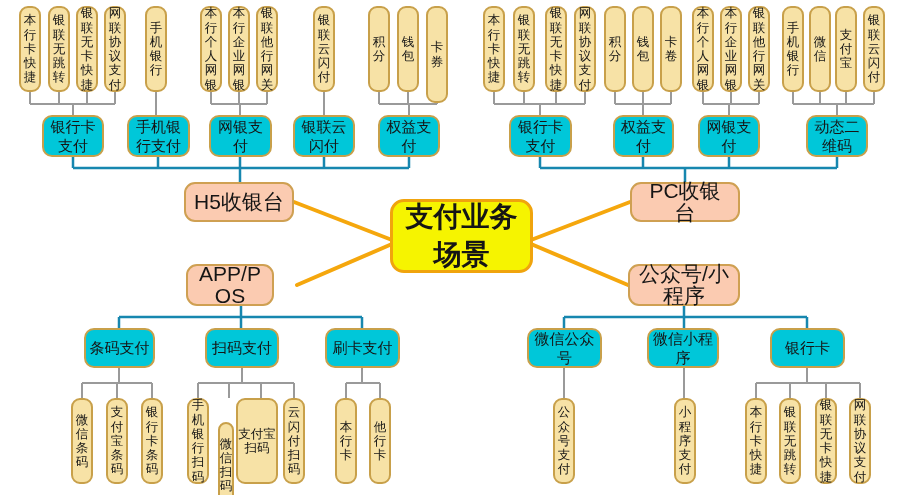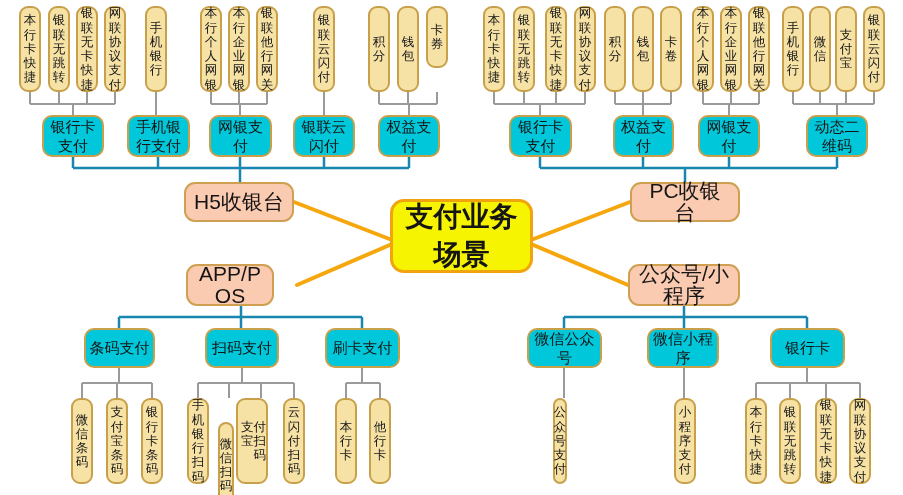--- a/index.html
+++ b/index.html
@@ -154,21 +154,21 @@
       <div class="node leaf" style="left: 145px; top: 6px; width: 22px; height: 86px;">手机银行</div>
       <div class="node sub" style="left: 209px; top: 115px; width: 63px; height: 42px;">网银支付</div>
       <div class="node leaf" style="left: 200px; top: 6px; width: 22px; height: 86px;">本行个人网银</div>
       <div class="node leaf" style="left: 228px; top: 6px; width: 22px; height: 86px;">本行企业网银</div>
       <div class="node leaf" style="left: 256px; top: 6px; width: 22px; height: 86px;">银联他行网关</div>
       <div class="node sub" style="left: 293px; top: 115px; width: 62px; height: 42px;">银联云闪付</div>
       <div class="node leaf" style="left: 313px; top: 6px; width: 22px; height: 86px;">银联云闪付</div>
       <div class="node sub" style="left: 378px; top: 115px; width: 62px; height: 42px;">权益支付</div>
       <div class="node leaf" style="left: 368px; top: 6px; width: 22px; height: 86px;">积分</div>
       <div class="node leaf" style="left: 397px; top: 6px; width: 22px; height: 86px;">钱包</div>
-      <div class="node leaf" style="left: 426px; top: 6px; width: 22px; height: 62px;">卡券</div>
+      <div class="node leaf" style="left: 426px; top: 6px; width: 22px; height: 97px;">卡券</div>
       <div class="node branch" style="left: 630px; top: 182px; width: 110px; height: 40px;">PC收银台</div>
       <div class="node sub" style="left: 509px; top: 115px; width: 63px; height: 42px;">银行卡支付</div>
       <div class="node leaf" style="left: 483px; top: 6px; width: 22px; height: 86px;">本行卡快捷</div>
       <div class="node leaf" style="left: 513px; top: 6px; width: 22px; height: 86px;">银联无跳转</div>
       <div class="node leaf" style="left: 545px; top: 6px; width: 22px; height: 86px;">银联无卡快捷</div>
       <div class="node leaf" style="left: 574px; top: 6px; width: 22px; height: 86px;">网联协议支付</div>
       <div class="node sub" style="left: 613px; top: 115px; width: 61px; height: 42px;">权益支付</div>
       <div class="node leaf" style="left: 604px; top: 6px; width: 22px; height: 86px;">积分</div>
       <div class="node leaf" style="left: 632px; top: 6px; width: 22px; height: 86px;">钱包</div>
       <div class="node leaf" style="left: 660px; top: 6px; width: 22px; height: 86px;">卡卷</div>
@@ -182,28 +182,28 @@
       <div class="node leaf" style="left: 835px; top: 6px; width: 22px; height: 86px;">支付宝</div>
       <div class="node leaf" style="left: 863px; top: 6px; width: 22px; height: 86px;">银联云闪付</div>
       <div class="node branch" style="left: 186px; top: 264px; width: 88px; height: 42px;">APP/POS</div>
       <div class="node sub" style="left: 84px; top: 328px; width: 71px; height: 40px;">条码支付</div>
       <div class="node leaf" style="left: 71px; top: 398px; width: 22px; height: 86px;">微信条码</div>
       <div class="node leaf" style="left: 106px; top: 398px; width: 22px; height: 86px;">支付宝条码</div>
       <div class="node leaf" style="left: 141px; top: 398px; width: 22px; height: 86px;">银行卡条码</div>
       <div class="node sub" style="left: 205px; top: 328px; width: 74px; height: 40px;">扫码支付</div>
       <div class="node leaf" style="left: 187px; top: 398px; width: 22px; height: 86px;">手机银行扫码</div>
       <div class="node leaf" style="left: 218px; top: 408px; width: 16px; height: 86px; margin-top: 14px;">微信扫码</div>
-      <div class="node leaf" style="left: 236px; top: 398px; width: 32px; height: 86px; text-align: right;">支付宝扫码</div>
+      <div class="node leaf" style="left: 236px; top: 398px; width: 42px; height: 86px;">支付宝扫码</div>
       <div class="node leaf" style="left: 283px; top: 398px; width: 22px; height: 86px;">云闪付扫码</div>
       <div class="node sub" style="left: 325px; top: 328px; width: 75px; height: 40px;">刷卡支付</div>
       <div class="node leaf" style="left: 335px; top: 398px; width: 22px; height: 86px;">本行卡</div>
       <div class="node leaf" style="left: 369px; top: 398px; width: 22px; height: 86px;">他行卡</div>
       <div class="node branch" style="left: 628px; top: 264px; width: 112px; height: 42px;">公众号/小程序</div>
       <div class="node sub" style="left: 527px; top: 328px; width: 75px; height: 40px;">微信公众号</div>
-      <div class="node leaf" style="left: 553px; top: 398px; width: 14px; height: 86px;">公众号支付</div>
+      <div class="node leaf" style="left: 553px; top: 398px; width: 22px; height: 86px;">公众号支付</div>
       <div class="node sub" style="left: 647px; top: 328px; width: 72px; height: 40px;">微信小程序</div>
       <div class="node leaf" style="left: 674px; top: 398px; width: 22px; height: 86px;">小程序支付</div>
       <div class="node sub" style="left: 770px; top: 328px; width: 75px; height: 40px;">银行卡</div>
       <div class="node leaf" style="left: 745px; top: 398px; width: 22px; height: 86px;">本行卡快捷</div>
       <div class="node leaf" style="left: 779px; top: 398px; width: 22px; height: 86px;">银联无跳转</div>
       <div class="node leaf" style="left: 815px; top: 398px; width: 22px; height: 86px;">银联无卡快捷</div>
       <div class="node leaf" style="left: 849px; top: 398px; width: 22px; height: 86px;">网联协议支付</div>
     </div>
 </div>
 

